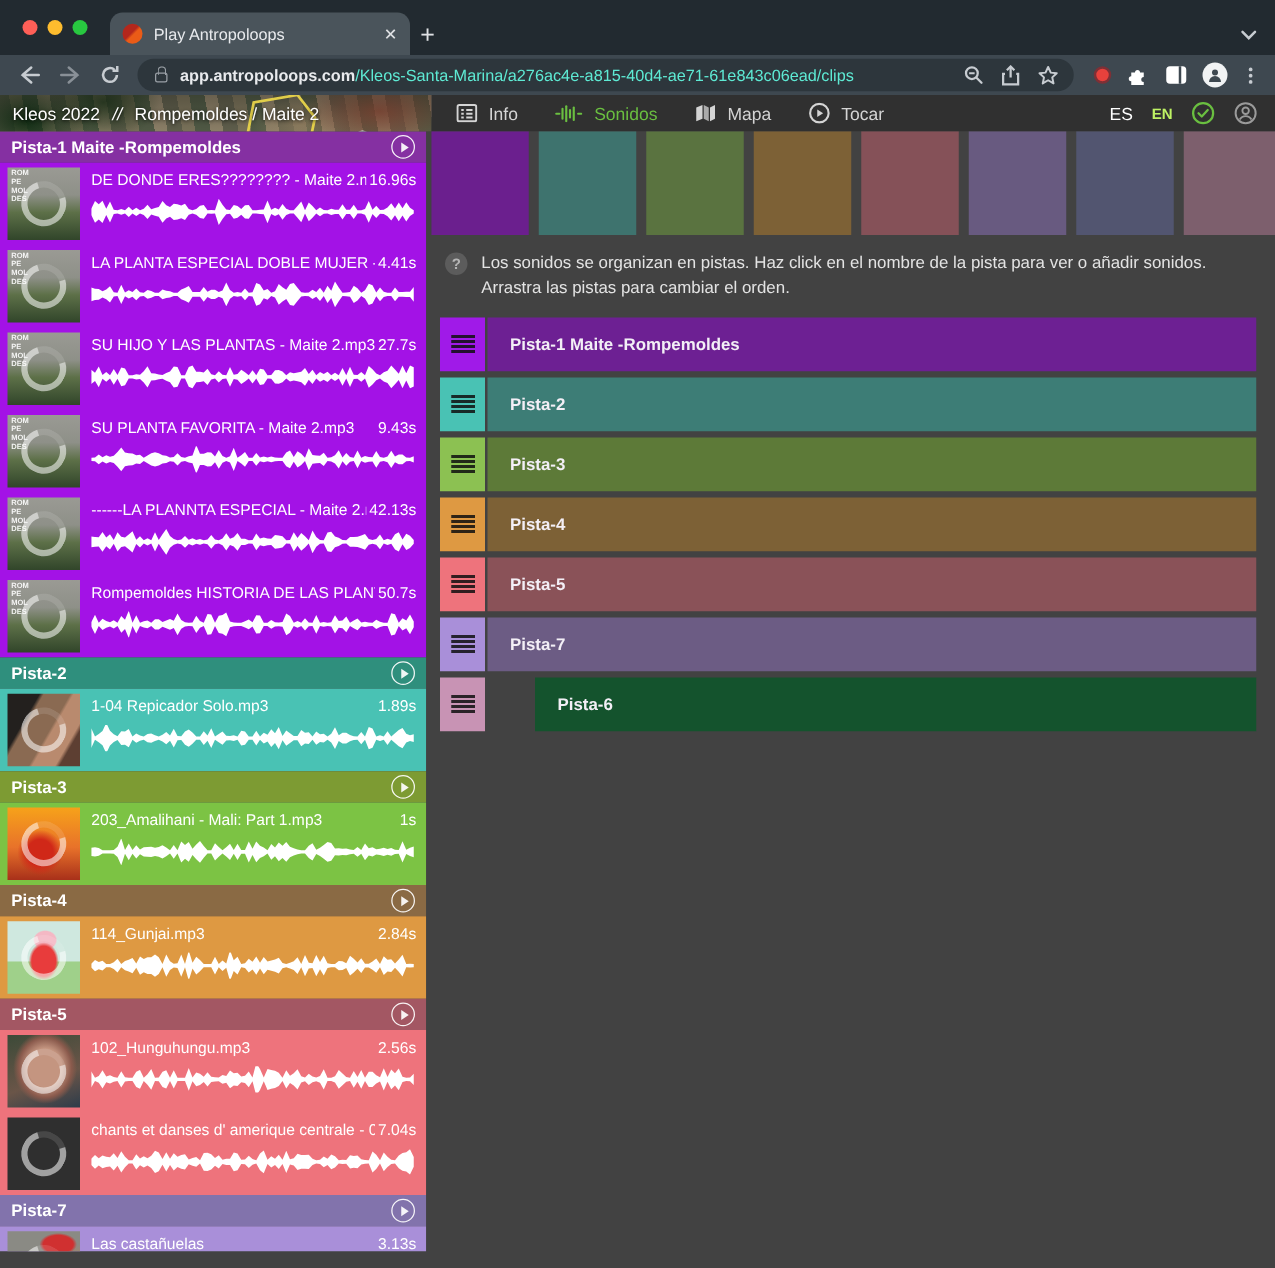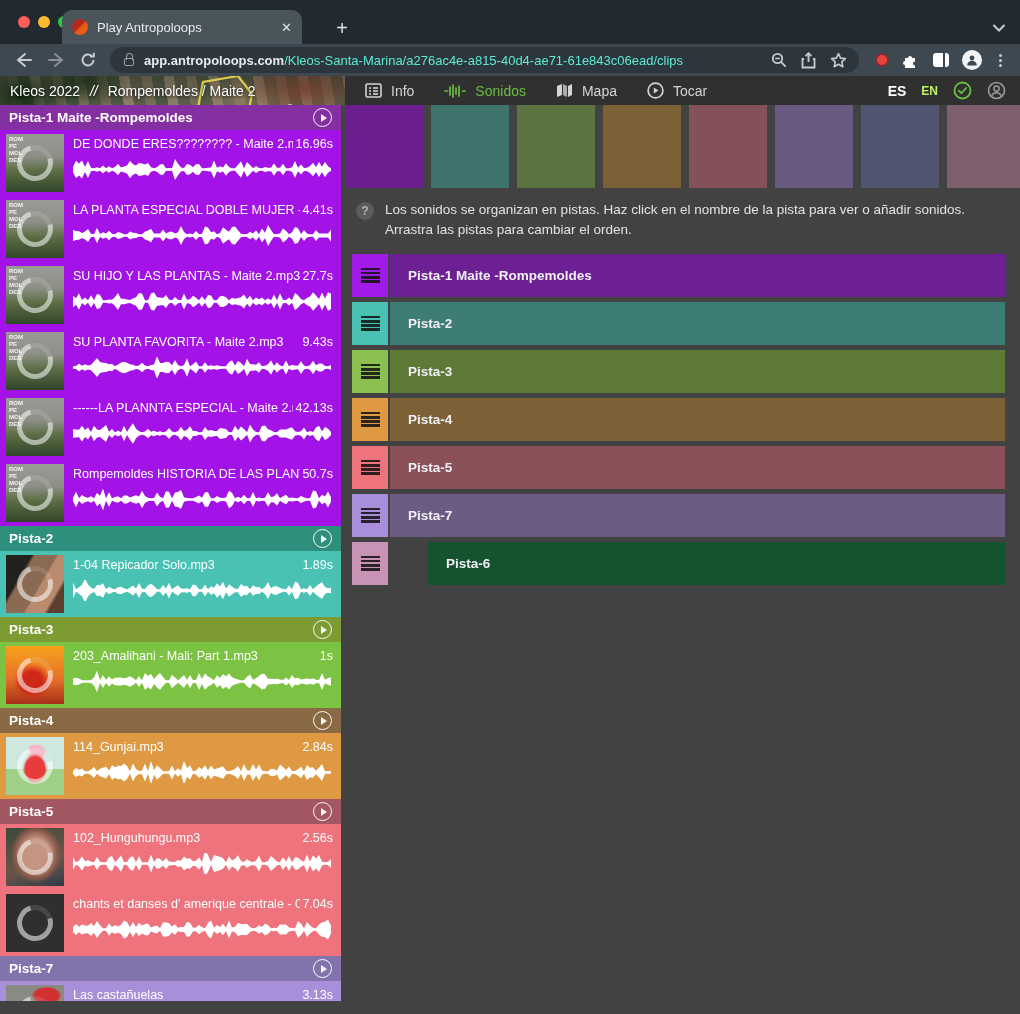--- a/index.html
+++ b/index.html
@@ -3,21 +3,21 @@
 <meta charset="utf-8">
 <style>
   * { box-sizing: border-box; margin: 0; padding: 0; }
   html,body { width:1020px; height:1014px; overflow:hidden; }
   body { font-family:"Liberation Sans", sans-serif; background:#424242; }
 
   
   .tabstrip { height:44px; background:#222a30; position:relative; display:flex; align-items:flex-end; }
   .traffic { position:absolute; left:18px; top:16px; display:flex; gap:8px; }
   .light { width:12px; height:12px; border-radius:50%; }
-  .tab { position:absolute; left:62px; bottom:0; width:240px; height:34px; background:#4a545b;
+  .tab { position:absolute; left:88px; bottom:0; width:240px; height:34px; background:#4a545b;
          border-radius:10px 10px 0 0; display:flex; align-items:center; padding:0 10px; }
   .favicon { width:16px; height:16px; border-radius:50%; background:linear-gradient(135deg,#b3271c 45%,#ea5b17 55%); flex:none; margin-right:9px; }
   .tab-title { color:#e8eaed; font-size:13px; white-space:nowrap; overflow:hidden; flex:1; }
   .tab-close { color:#dfe1e4; font-size:13px; margin-left:8px; cursor:default; }
   .newtab { position:absolute; left:330px; bottom:6px; color:#dfe1e4; font-size:20px; line-height:20px; width:24px; text-align:center; }
   .strip-chevron { position:absolute; right:14px; bottom:12px; }
 
   .toolbar { height:32px; background:#3e4850; display:flex; align-items:center; padding:0 10px; gap:4px; }
   .navbtn { color:#c7ccd1; font-size:16px; width:28px; text-align:center; }
   .urlpill { flex:1; height:26px; background:#2d363c; border-radius:13px; display:flex; align-items:center;
@@ -46,21 +46,21 @@
           radial-gradient(60px 30px at 70% 80%, rgba(190,160,120,.55), transparent 70%),
           repeating-linear-gradient(80deg, #6e6d58 0 12px, #8d8468 12px 22px, #5d6850 22px 34px, #a29478 34px 44px); }
   .bc-shade { position:absolute; inset:0; background:linear-gradient(180deg, rgba(0,0,0,.35), rgba(0,0,0,.15)); }
   .bc-overlay { position:absolute; inset:0; }
   .bc-text { position:relative; color:#fff; font-size:14px; text-shadow:0 1px 3px rgba(0,0,0,.85); white-space:nowrap; }
   .bc-text .sep { margin:0 6px; font-style:italic; }
   .appnav { display:flex; align-items:center; gap:30px; padding-left:20px; }
   .navitem { display:flex; align-items:center; gap:9px; color:#d4d4d4; font-size:14px; }
   .navitem.active { color:#6abf40; }
   .hdr-right { margin-left:auto; display:flex; align-items:center; gap:15px; padding-right:14px; }
-  .lang-es { color:#fff; font-weight:bold; font-size:14px; }
+  .lang-es { color:#fff; font-weight:normal; font-size:14px; }
   .lang-en { color:#bef264; font-weight:bold; font-size:12px; }
 
   
   .content { display:flex; height:896px; }
   .sidebar { width:341px; flex:none; margin-right:4px; overflow:hidden; }
   .main { flex:1; min-width:0; overflow:hidden; }
 
   
   .sec-header { height:25px; display:flex; align-items:center; padding:0 9px; color:#fff; font-size:13.5px; font-weight:bold; }
   .playbtn { margin-left:auto; width:19px; height:19px; border:1.6px solid rgba(255,255,255,.92); border-radius:50%;

